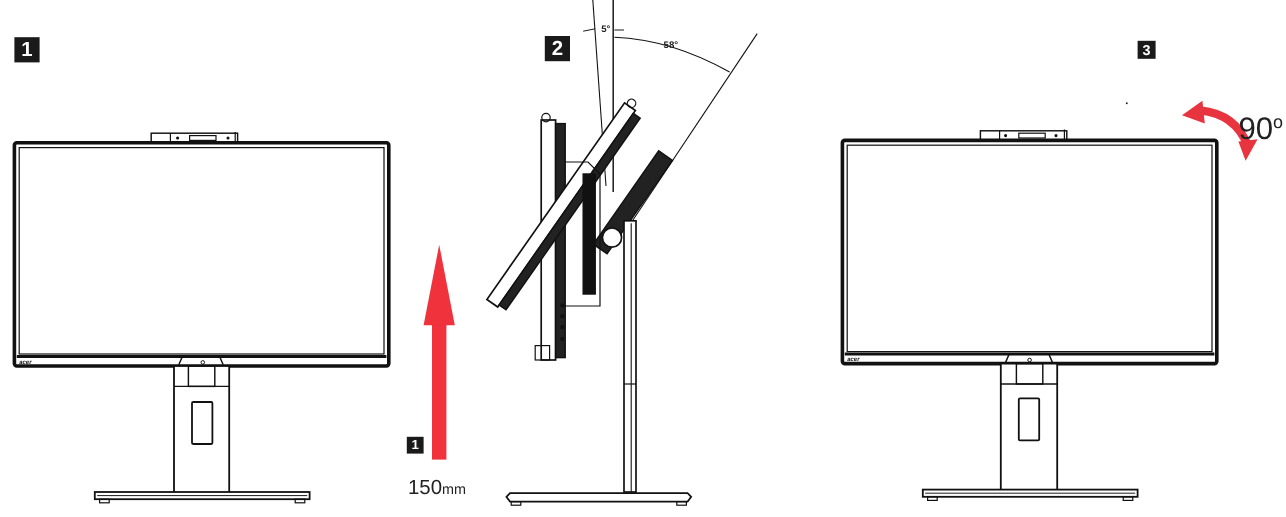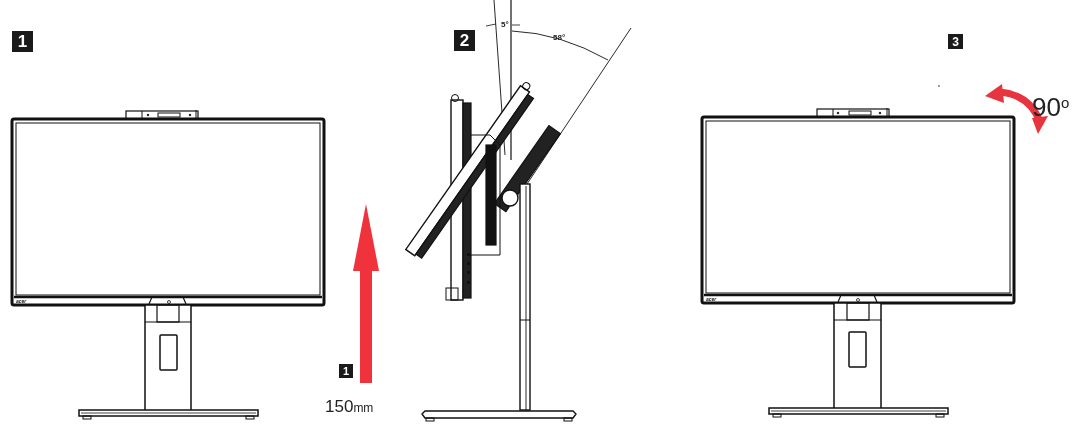--- a/index.html
+++ b/index.html
@@ -5,21 +5,21 @@
   html, body { margin:0; padding:0; background:#ffffff; }
   body { width:1072px; height:431px; position:relative; overflow:hidden; font-family:"Liberation Sans", sans-serif; }
   .badge { position:absolute; background:#1a1a1a; color:#fff; font-weight:bold; display:flex; align-items:center; justify-content:center; font-family:"Liberation Sans", sans-serif; }
   .b1 { left:12px; top:31px; width:21px; height:21px; font-size:17px; }
   .b2 { left:454px; top:30px; width:21px; height:21px; font-size:17px; }
   .b3 { left:948px; top:34px; width:15px; height:15px; font-size:12px; }
   .b4 { left:339px; top:364px; width:14px; height:14px; font-size:11px; }
   .lbl { position:absolute; color:#222; font-family:"Liberation Sans", sans-serif; }
   .deg90 { left:1032px; top:60px; font-size:26px;margin-top:32px; }
   .deg90 sup { font-size:15px; vertical-align:top; position:relative; top:2px; }
-  .mm150 { left:325px; top:397px; font-size:17px; }
+  .mm150 { left:340px; top:397px; font-size:17px; }
   .mm150 small { font-size:12px; }
   .angle-small { position:absolute; left:501px; top:20px; font-size:8px; font-weight:bold; color:#222; }
   .angle-big { position:absolute; left:553px; top:33px; font-size:8px; font-weight:bold; color:#222; }
   svg.draw { position:absolute; left:0; top:0; }
 </style>
 </head>
 <body>
 
 <svg class="draw" width="1072" height="431" viewBox="0 0 1072 431">
 

